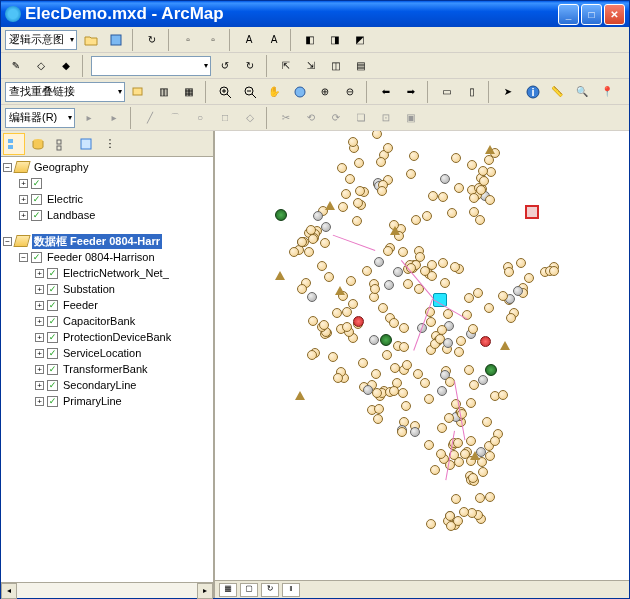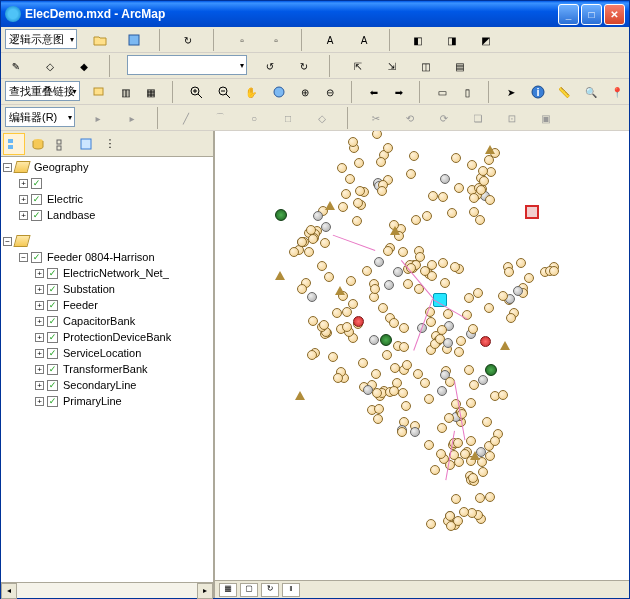--- a/index.html
+++ b/index.html
@@ -1,27 +1,27 @@
 <!DOCTYPE html>
 <html><head>
 <meta charset="utf-8">
 <style>
 * { margin: 0; padding: 0; box-sizing: border-box; font-family: "Tahoma", "SimSun", sans-serif; font-size: 11px; }
 body { background: #fff; width: 630px; height: 599px; overflow: hidden; }
 .window { width: 630px; height: 599px; border: 1px solid #003399; background: #ece9d8; display: flex; flex-direction: column; }
 .titlebar { height: 26px; background: linear-gradient(to bottom, #0058e6 0%, #3a93ff 8%, #0058e6 40%, #0046c7 100%); display: flex; align-items: center; padding: 0 4px; color: #fff; }
 .titlebar .icon { width: 16px; height: 16px; margin-right: 4px; background: radial-gradient(circle, #4fc3f7 40%, #0277bd 100%); border-radius: 50%; }
-.titlebar .title { flex: 1; font-weight: bold; font-size: 12px; white-space: nowrap; }
+.titlebar .title { flex: 1; font-weight: bold; font-size: 17px; white-space: nowrap; }
 .winbtns { display: flex; gap: 2px; }
 .winbtn { width: 21px; height: 21px; border-radius: 3px; border: 1px solid #fff; display: flex; align-items: center; justify-content: center; font-weight: bold; color: #fff; font-size: 10px; }
 .winbtn.min, .winbtn.max { background: linear-gradient(to bottom, #6fb1ff, #2a6fd6); }
 .winbtn.close { background: linear-gradient(to bottom, #f57e6c, #d6452a); }
 .menubar { height: 22px; background: #ece9d8; display: flex; align-items: center; padding: 0 4px; gap: 2px; border-bottom: 1px solid #d4d0c8; }
 .menuitem { padding: 2px 6px; cursor: default; }
-.toolbar { height: 26px; background: #ece9d8; display: flex; padding: 2px 4px; gap: 12px; border-bottom: 1px solid #d4d0c8; }
+.toolbar { height: 26px; background: #ece9d8; display: flex; align-items: center; padding: 2px 4px; gap: 3px; border-bottom: 1px solid #d4d0c8; }
 .tbtn { width: 22px; height: 22px; display: flex; align-items: center; justify-content: center; border: 1px solid transparent; font-size: 10px; }
 .tsep { width: 4px; height: 22px; border-left: 1px solid #aca899; margin: 0 2px; }
 .tdropdown { height: 20px; border: 1px solid #7f9db9; background: #fff; padding: 0 14px 0 3px; display: inline-flex; align-items: center; position: relative; white-space: nowrap; overflow: hidden; }
 .tdropdown::after { content: "▾"; position: absolute; right: 2px; font-size: 8px; color: #000; }
 .content { flex: 1; display: flex; min-height: 0; }
 .toc-panel { width: 214px; display: flex; flex-direction: column; border-right: 2px solid #aca899; background: #fff; }
 .toc-header { height: 18px; background: #ece9d8; border-bottom: 1px solid #aca899; padding: 1px 4px; position: relative; }
 .toc-header::after { content: "✕"; position: absolute; right: 4px; font-size: 8px; }
 .toc-icons { height: 26px; background: #ece9d8; border-bottom: 1px solid #aca899; display: flex; align-items: center; padding: 2px; gap: 2px; }
 .toc-icon { width: 22px; height: 22px; display: flex; align-items: center; justify-content: center; }
@@ -233,20 +233,21 @@
         </div>
         <div class="tree-row" style="padding-left:18px">
           <span class="exp">+</span>
           <span class="chk">✓</span>
           <span class="label">Landbase</span>
         </div>
         <div style="height:10px"></div>
         <div class="tree-row selected" style="padding-left:2px">
           <span class="exp">−</span>
           <span class="layer-icon frame"></span>
+          <span class="label bold">数据框 Feeder 0804-Harr</span>
         </div>
         <div class="tree-row" style="padding-left:18px">
           <span class="exp">−</span>
           <span class="chk">✓</span>
           <span class="label">Feeder 0804-Harrison</span>
         </div>
         <div class="tree-row" style="padding-left:34px">
           <span class="exp">+</span>
           <span class="chk">✓</span>
           <span class="label">ElectricNetwork_Net_</span>

